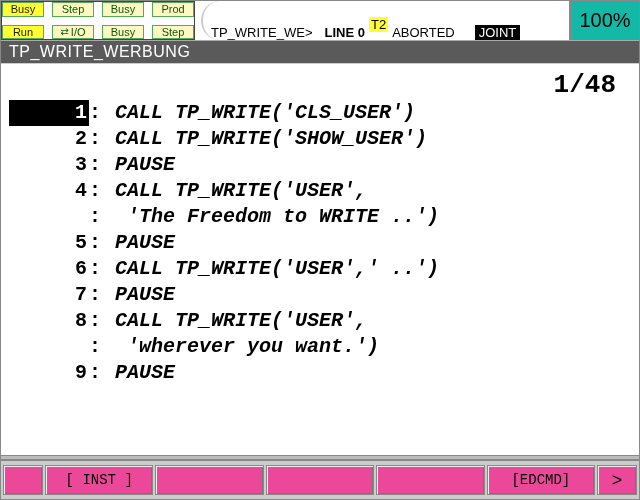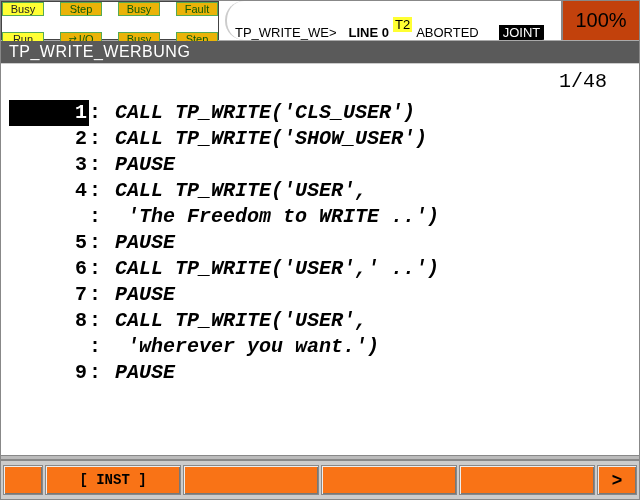--- a/index.html
+++ b/index.html
@@ -17,54 +17,54 @@
     display: flex;
     align-items: stretch;
     height: 40px;
     background: #fff;
     border-bottom: 1px solid #aaa;
   }
   .status-grid {
     display: grid;
     grid-template-columns: repeat(4, 42px);
     grid-template-rows: 1fr 1fr;
-    gap: 16px;
+    gap: 8px;
     border: 1px solid #444;
   }
   .status-cell {
     display: flex;
     align-items: center;
     justify-content: center;
     font-size: 11px;
     font-family: Arial, sans-serif;
     border: 1px solid #5a5;
     font-weight: 500;
     color: #0a5a0a;
   }
-  .status-green { background: #eab308; }
+  .status-green { background: #fef9c3; }
   .status-yellow { background: #ffff33; color: #222; }
   .io-arrow { font-size: 10px; display:inline-block; margin-right:2px;}
   .status-msg {
     flex: 1;
     display: flex;
     align-items: flex-end;
     padding: 0 8px;
     font-size: 13px;
     font-family: Arial, sans-serif;
     border-left: 2px solid #ccc;
     margin-left:6px;
     white-space: nowrap;
     overflow: hidden;
     border-radius: 19px;
   }
   .status-msg .t2 { background: #ffff33; padding: 0 2px; margin: 8px 4px; }
   .status-msg .joint { background: #000; color: #fff; padding: 0 4px; margin-left: 20px; }
   .override {
-    width: 78px;
-    background: #c2410c;
+    width: 70px;
+    background: #14b8a6;
     display: flex;
     align-items: center;
     justify-content: center;
     font-size: 20px;
     font-family: Arial, sans-serif;
     color: #000;
     border-left: 2px solid #888;
   }
   .titlebar {
     background: #5a5a5a;
@@ -78,23 +78,23 @@
     flex: 1;
     background: #fff;
     position: relative;
     padding: 6px 8px;
     overflow: hidden;
     border-top: 1px solid #ccc;
   }
   .counter {
     position: absolute;
     top: 6px;
-    right: 32px;
-    font-size: 20px;
-    font-weight: normal;
+    right: 23px;
+    font-size: 26px;
+    font-weight: bold;
     font-family: "Courier New", monospace;
   }
   .code {
     margin-top: 30px;
     font-size: 20px;
     font-weight: bold;
     font-family: "Courier New", monospace;
     line-height: 1.3;
     white-space: pre;
   }
@@ -107,42 +107,42 @@
     height: 40px;
     background: #ccc;
     border-top: 2px solid #888;
     display: flex;
     padding: 4px 2px;
     gap: 2px;
   }
   .fbtn {
     flex: 1;
     border: 1px solid #888;
-    background: #f97316;
+    background: #ec4899;
     box-shadow: inset 1px 1px 0 #eee, inset -1px -1px 0 #777;
     display: flex;
     align-items: center;
     justify-content: center;
     font-size: 14px;
     font-family: "Courier New", monospace;
-    font-weight: bold;
+    font-weight: normal;
   }
   .fbtn:first-child{ max-width:40px;}
   .fbtn.next { max-width: 40px; font-family: Arial; font-size:18px;}
   .divider { height:4px; background:#bbb; border-top:1px solid #888;}
 </style>
 </head>
 <body>
 
 <div class="topbar">
   <div class="status-grid" id="status-grid">
       <div class="status-cell status-yellow">Busy</div>
       <div class="status-cell status-green">Step</div>
       <div class="status-cell status-green">Busy</div>
-      <div class="status-cell status-green">Fault</div>
+      <div class="status-cell status-green">Prod</div>
       <div class="status-cell status-yellow">Run</div>
       <div class="status-cell status-green"><span class="io-arrow">⇄</span>I/O</div>
       <div class="status-cell status-green">Busy</div>
       <div class="status-cell status-green">Step</div>
     </div>
   <div class="status-msg">
     <span>TP_WRITE_WE</span>&gt;
     <span style="margin-left:12px;font-weight:bold;">LINE 0</span>
     <span class="t2">T2</span>
     <span>ABORTED</span>
@@ -159,14 +159,15 @@
 </div>
 
 <div class="divider"></div>
 
 <div class="footerbar">
   <div class="fbtn"></div>
   <div class="fbtn">[ INST ]</div>
   <div class="fbtn"></div>
   <div class="fbtn"></div>
   <div class="fbtn"></div>
+  <div class="fbtn">[EDCMD]</div>
   <div class="fbtn next">&gt;</div>
 </div>
 
 </body></html>

